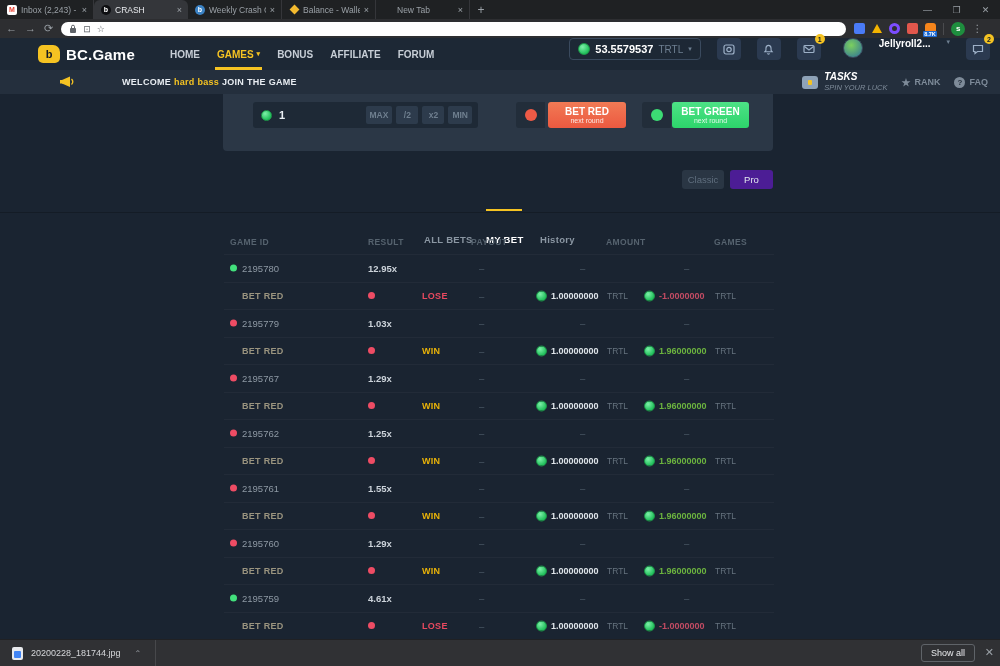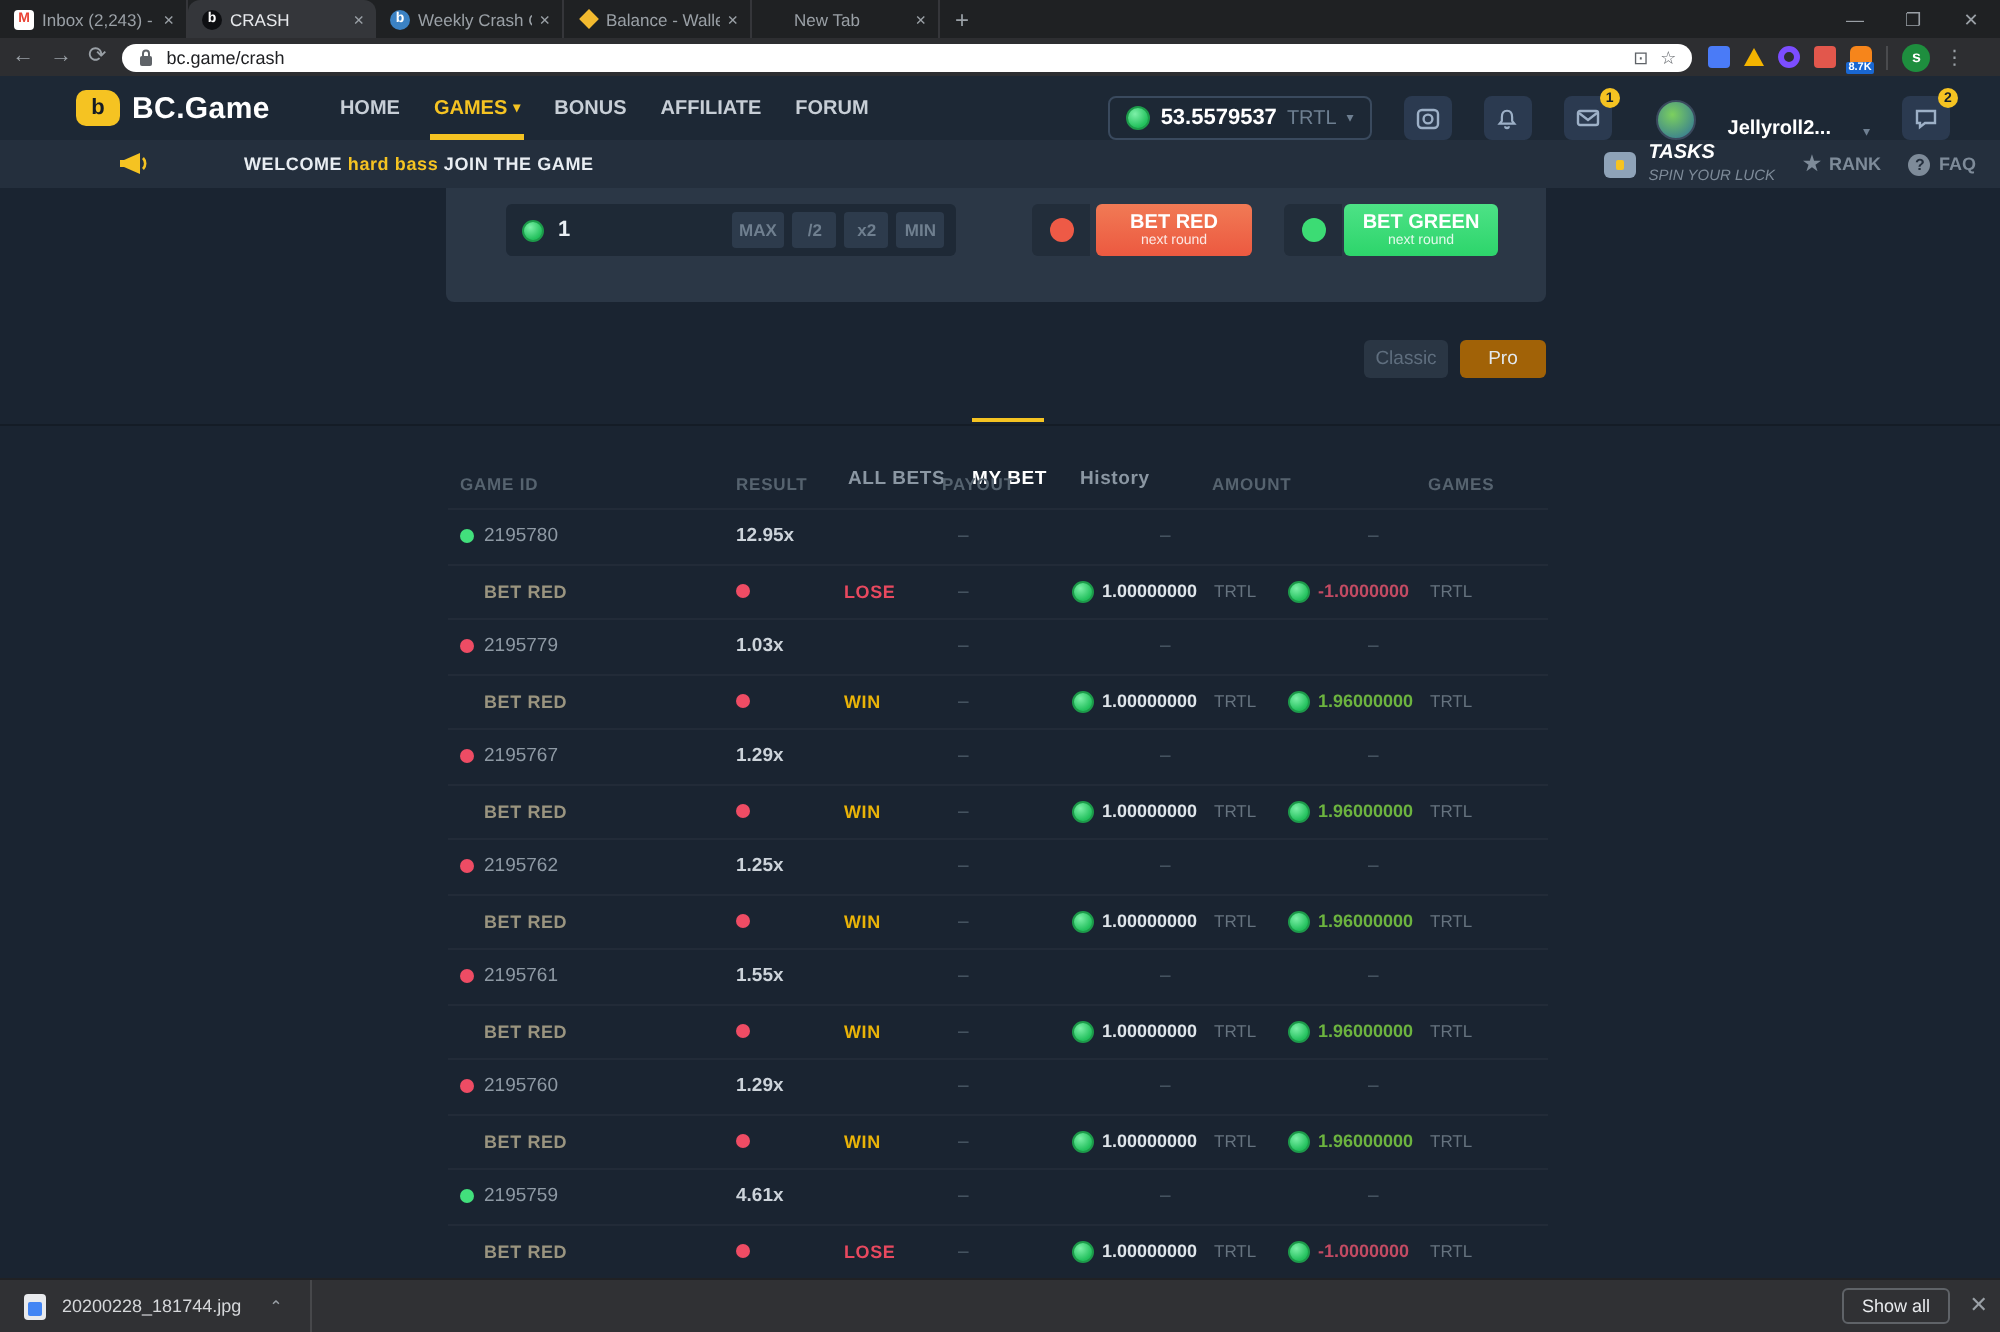--- a/index.html
+++ b/index.html
@@ -59,22 +59,22 @@
     display:flex; align-items:center; justify-content:center; color:#141b24;
     font-weight:bold; font-size:11px; }
   .logotext { color:#fff; font-weight:bold; font-size:15px; letter-spacing:.2px; }
   .mainnav { display:flex; align-items:center; gap:17px; margin-left:35px; height:32px; }
   .navitem { position:relative; color:#c7ced6; font-size:10px; font-weight:bold; height:32px;
     display:flex; align-items:center; gap:3px; }
   .navitem.active { color:#f5c322; }
   .navitem.active::after { content:""; position:absolute; left:-2px; right:-2px; bottom:0;
     height:3px; background:#f5c322; }
   .navitem .caret { font-size:7px; }
-  .hdr-right { position:absolute; right:25px; top:0; height:32px; display:flex;
-    align-items:flex-end; gap:16px; }
+  .hdr-right { position:absolute; right:10px; top:0; height:32px; display:flex;
+    align-items:flex-start; gap:16px; }
   .balance { display:flex; align-items:center; gap:5px; border:1px solid #3a4a5e;
     border-radius:4px; height:22px; padding:0 8px; }
   .coin { width:12px; height:12px; border-radius:50%;
     background:radial-gradient(circle at 35% 30%, #7df0a8, #23c15d 70%);
     border:1px solid #1d9a4a; flex:0 0 auto; }
   .coin.sm { width:11px; height:11px; }
   .bal-amt { color:#fff; font-weight:bold; font-size:11px; }
   .bal-cur { color:#6e7f91; font-size:10px; }
   .bal-caret { color:#6e7f91; font-size:7px; }
   .hbtn { position:relative; width:24px; height:22px; background:#2b3a50; border-radius:4px;
@@ -128,21 +128,21 @@
   .betbtn { position:absolute; top:8px; height:26px; border-radius:3px; display:flex;
     flex-direction:column; align-items:center; justify-content:center; line-height:1.1; }
   .betbtn .l1 { color:#fff; font-size:10px; font-weight:bold; }
   .betbtn .l2 { color:rgba(255,255,255,.85); font-size:7px; }
   .betbtn.red { left:325px; width:78px; background:linear-gradient(180deg,#f17a55,#ec5940); }
   .betbtn.green { left:449px; width:77px; background:linear-gradient(180deg,#4de286,#2dd56b); }
 
   .modebtn { position:absolute; height:19px; border-radius:3px; font-size:9.5px;
     display:flex; align-items:center; justify-content:center; top:76px; }
   .modebtn.classic { left:682px; width:42px; background:#2a3644; color:#5f6e7e; }
-  .modebtn.pro { left:730px; width:43px; background:#a16207; color:#e2e8ee; }
+  .modebtn.pro { left:730px; width:43px; background:#4c1d95; color:#e2e8ee; }
 
   .bettabs { position:absolute; top:100px; left:0; width:1000px; height:18px; }
   .bettab { position:absolute; top:0; font-size:9.5px; font-weight:bold; color:#8b97a3;
     letter-spacing:.3px;margin-top:40px; }
   .bettab.active { color:#fff; }
   .tab-underline { position:absolute; top:15px; left:486px; width:36px; height:2px; background:#f5c322; }
   .tabs-line { position:absolute; top:118px; left:0; width:1000px; height:1px; background:#141c26; }
 
   
   .tbl { position:absolute; left:224px; top:138px; width:550px; }
@@ -230,21 +230,20 @@
 
   <div class="toolbar">
     <span class="navbtn">←</span>
     <span class="navbtn">→</span>
     <span class="navbtn">⟳</span>
     <div class="omnibox">
       <svg width="8" height="10" viewBox="0 0 8 10">
         <rect x="1" y="4" width="6" height="5" rx="1" fill="#5f6368"></rect>
         <path d="M2.5 4 V2.7 a1.5 1.5 0 0 1 3 0 V4" stroke="#5f6368" stroke-width="1" fill="none"></path>
       </svg>
-      <span class="url">bc.game/crash</span>
       <span class="oi">⊡</span>
       <span class="oi">☆</span>
     </div>
     <div class="exts">
       <span class="ext e1"></span>
       <span class="ext e2"></span>
       <span class="ext e3"></span>
       <span class="ext e4"></span>
       <span class="ext e5">
         <span class="badge87">8.7K</span>

